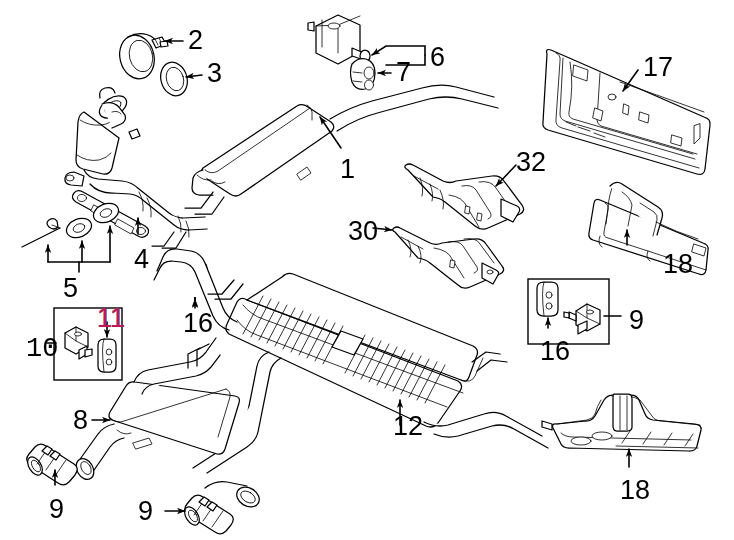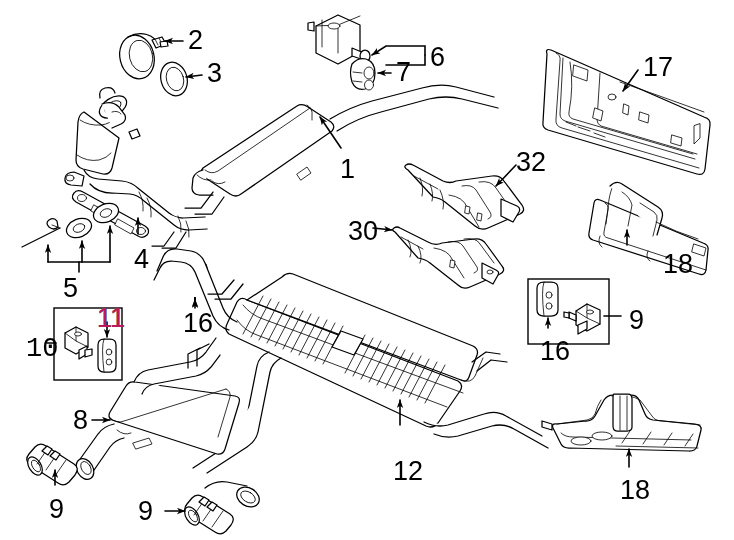--- a/index.html
+++ b/index.html
@@ -433,21 +433,21 @@
   <div class="callout-label" style="left:188px; top:27px;">2</div>
   <div class="callout-label" style="left:207px; top:60px;">3</div>
   <div class="callout-label" style="left:134px; top:246px;">4</div>
   <div class="callout-label" style="left:63px; top:275px;">5</div>
   <div class="callout-label" style="left:430px; top:44px;">6</div>
   <div class="callout-label" style="left:396px; top:59px;">7</div>
   <div class="callout-label" style="left:73px; top:407px;">8</div>
   <div class="callout-label" style="left:49px; top:496px;">9</div>
   <div class="callout-label" style="left:26px; top:336px;font-family:Liberation Mono, monospace;">10</div>
   <div class="callout-label hl" style="left:97px; top:305px;">11</div>
-  <div class="callout-label" style="left:393px; top:458px;">12</div>
+  <div class="callout-label" style="left:393px; top:413px;">12</div>
   <div class="callout-label" style="left:183px; top:310px;">16</div>
   <div class="callout-label" style="left:138px; top:498px;">9</div>
   <div class="callout-label" style="left:629px; top:307px;">9</div>
   <div class="callout-label" style="left:540px; top:338px;">16</div>
   <div class="callout-label" style="left:617px; top:54px;margin-left:26px;">17</div>
   <div class="callout-label" style="left:618px; top:251px;margin-left:45px;">18</div>
   <div class="callout-label" style="left:620px; top:477px;">18</div>
   <div class="callout-label" style="left:348px; top:218px;">30</div>
   <div class="callout-label" style="left:516px; top:149px;">32</div>
 

